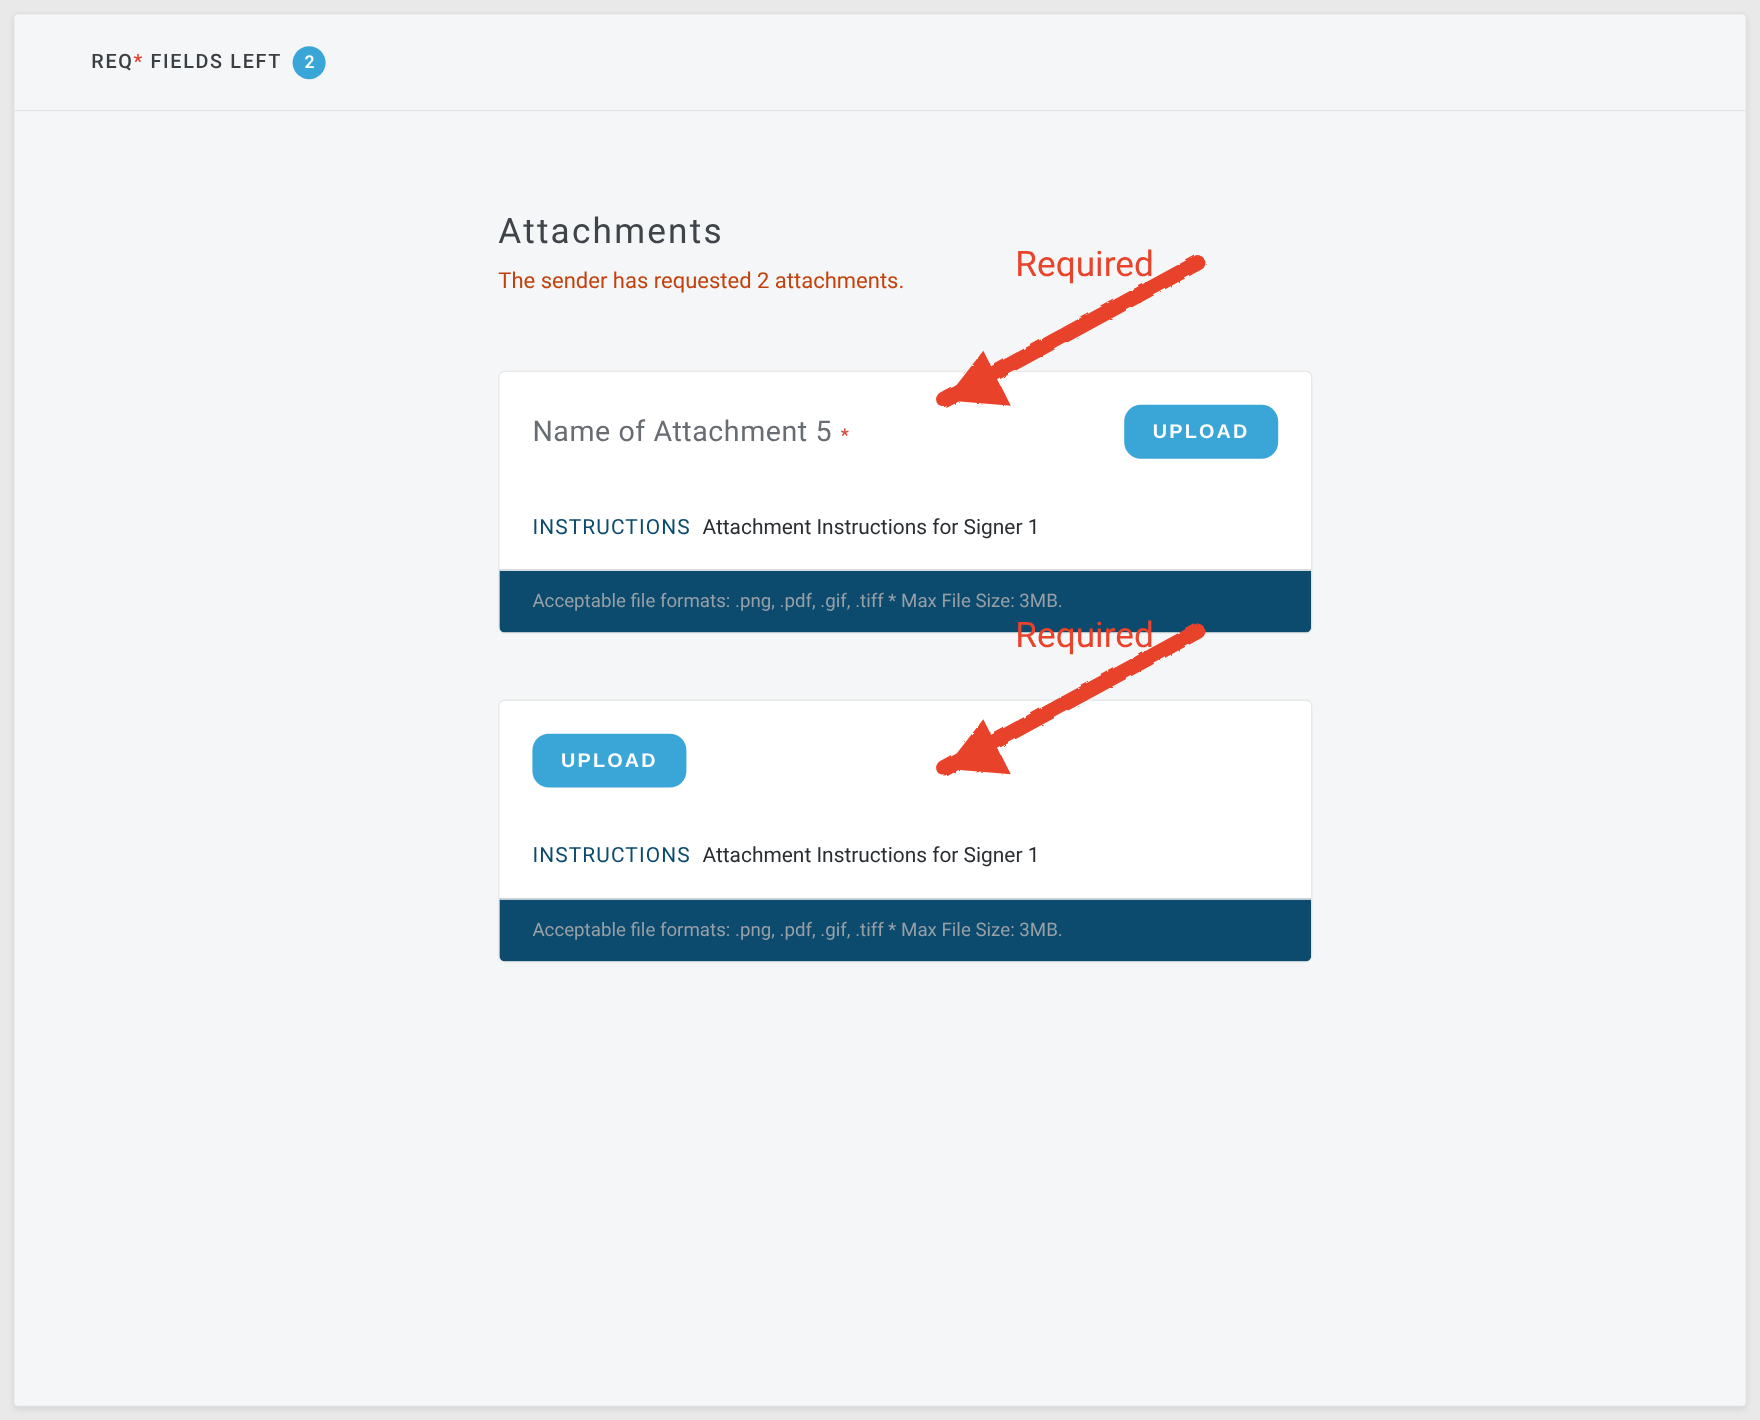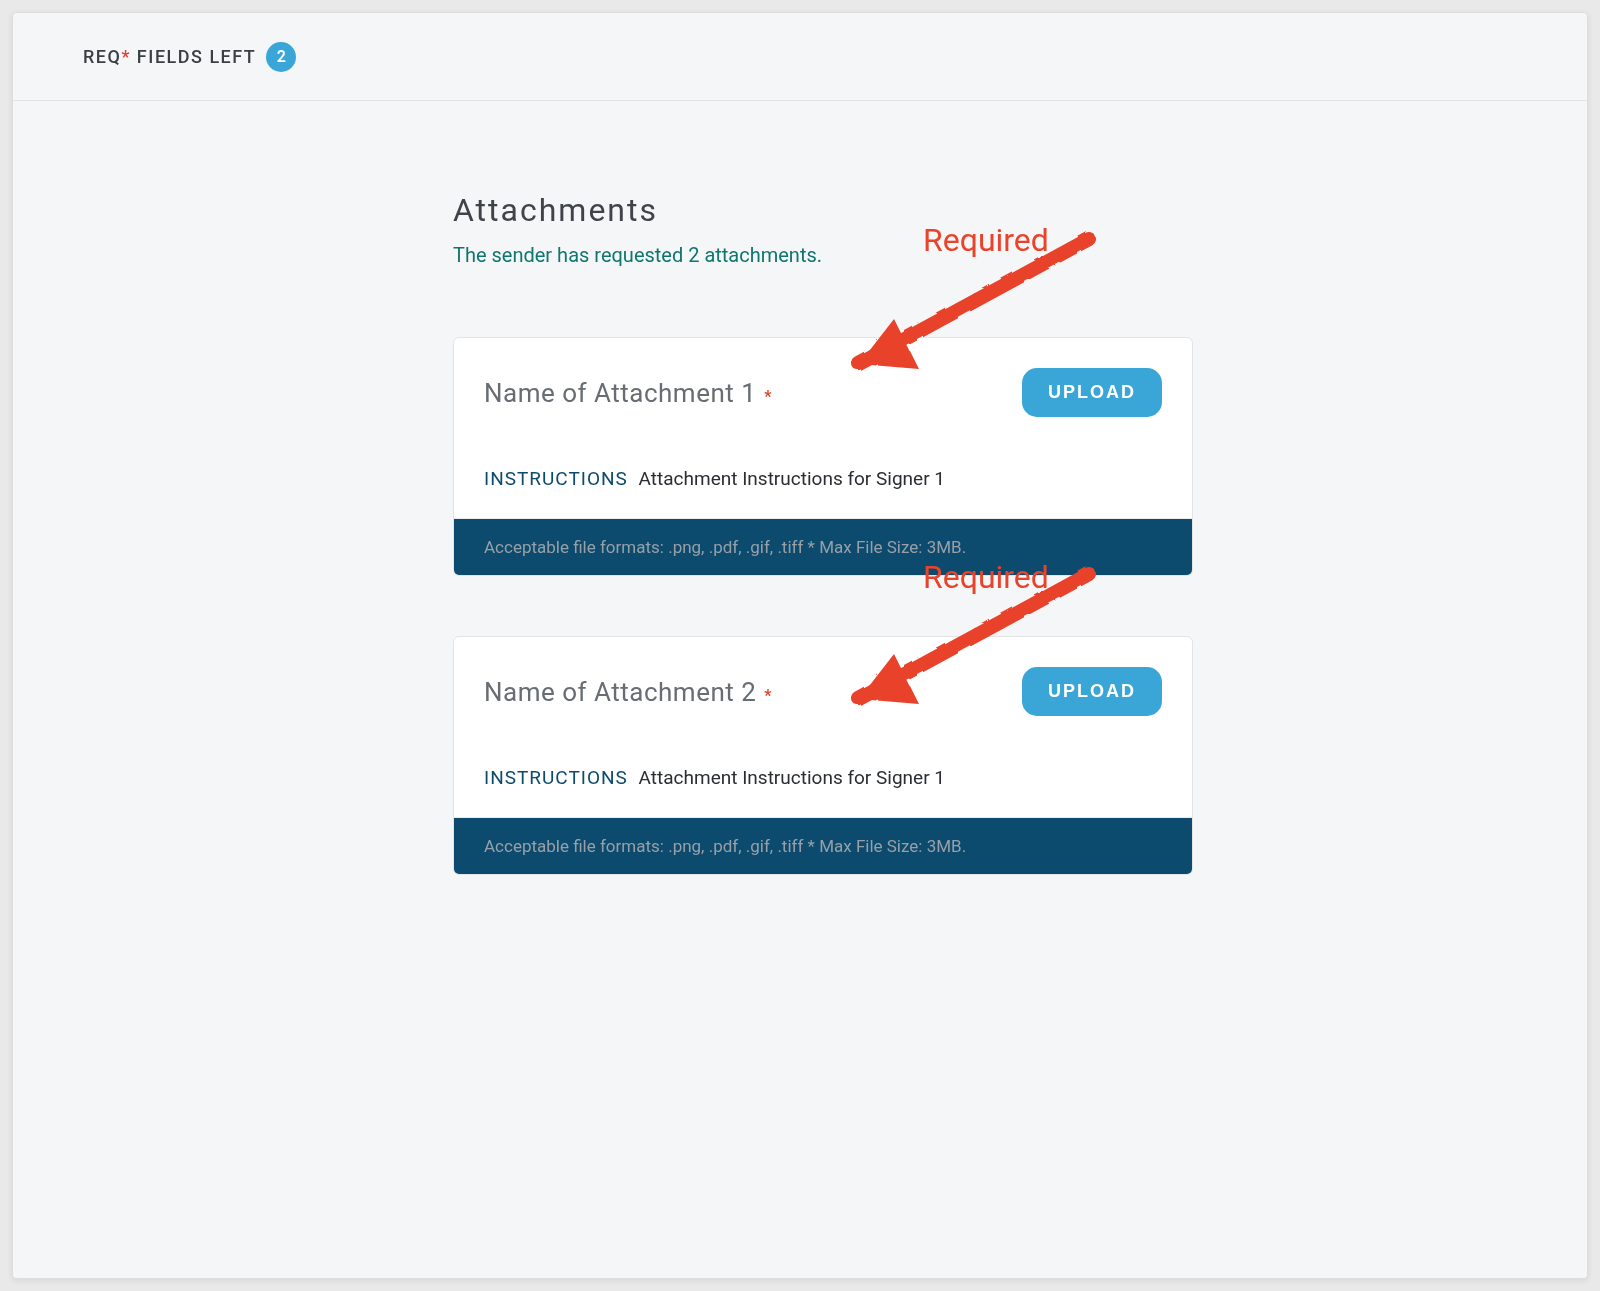--- a/index.html
+++ b/index.html
@@ -66,21 +66,21 @@
     }
     .page-title {
       font-size: 32px;
       color: #3e4449;
       letter-spacing: 2px;
       font-weight: 400;
       margin-bottom: 14px;
     }
     .subtitle {
       font-size: 20px;
-      color: #0f766e;
+      color: #c2410c;
       margin-bottom: 70px;
     }
     .card {
       background: #ffffff;
       border: 1px solid #e4e4e4;
       border-radius: 6px;
       margin-bottom: 60px;
       overflow: hidden;
     }
     .card-header {
@@ -152,38 +152,34 @@
   </div>
 
   <div class="content">
     <div class="centered">
       <h1 class="page-title">Attachments</h1>
       <p class="subtitle">The sender has requested 2 attachments.</p>
 
       <div class="card">
         <div class="card-header">
           <div>
-            <span class="attachment-name">Name of Attachment 1</span>
+            <span class="attachment-name">Name of Attachment 5</span>
             <span class="required-mark">*</span>
           </div>
           <button class="upload-btn">UPLOAD</button>
         </div>
         <div class="card-instructions">
           <span class="instr-label">INSTRUCTIONS</span>
           <span>Attachment Instructions for Signer 1</span>
         </div>
         <div class="card-footer">Acceptable file formats: .png, .pdf, .gif, .tiff * Max File Size: 3MB.</div>
       </div>
 
       <div class="card">
         <div class="card-header">
-          <div>
-            <span class="attachment-name">Name of Attachment 2</span>
-            <span class="required-mark">*</span>
-          </div>
           <button class="upload-btn">UPLOAD</button>
         </div>
         <div class="card-instructions">
           <span class="instr-label">INSTRUCTIONS</span>
           <span>Attachment Instructions for Signer 1</span>
         </div>
         <div class="card-footer">Acceptable file formats: .png, .pdf, .gif, .tiff * Max File Size: 3MB.</div>
       </div>
 
     </div>

